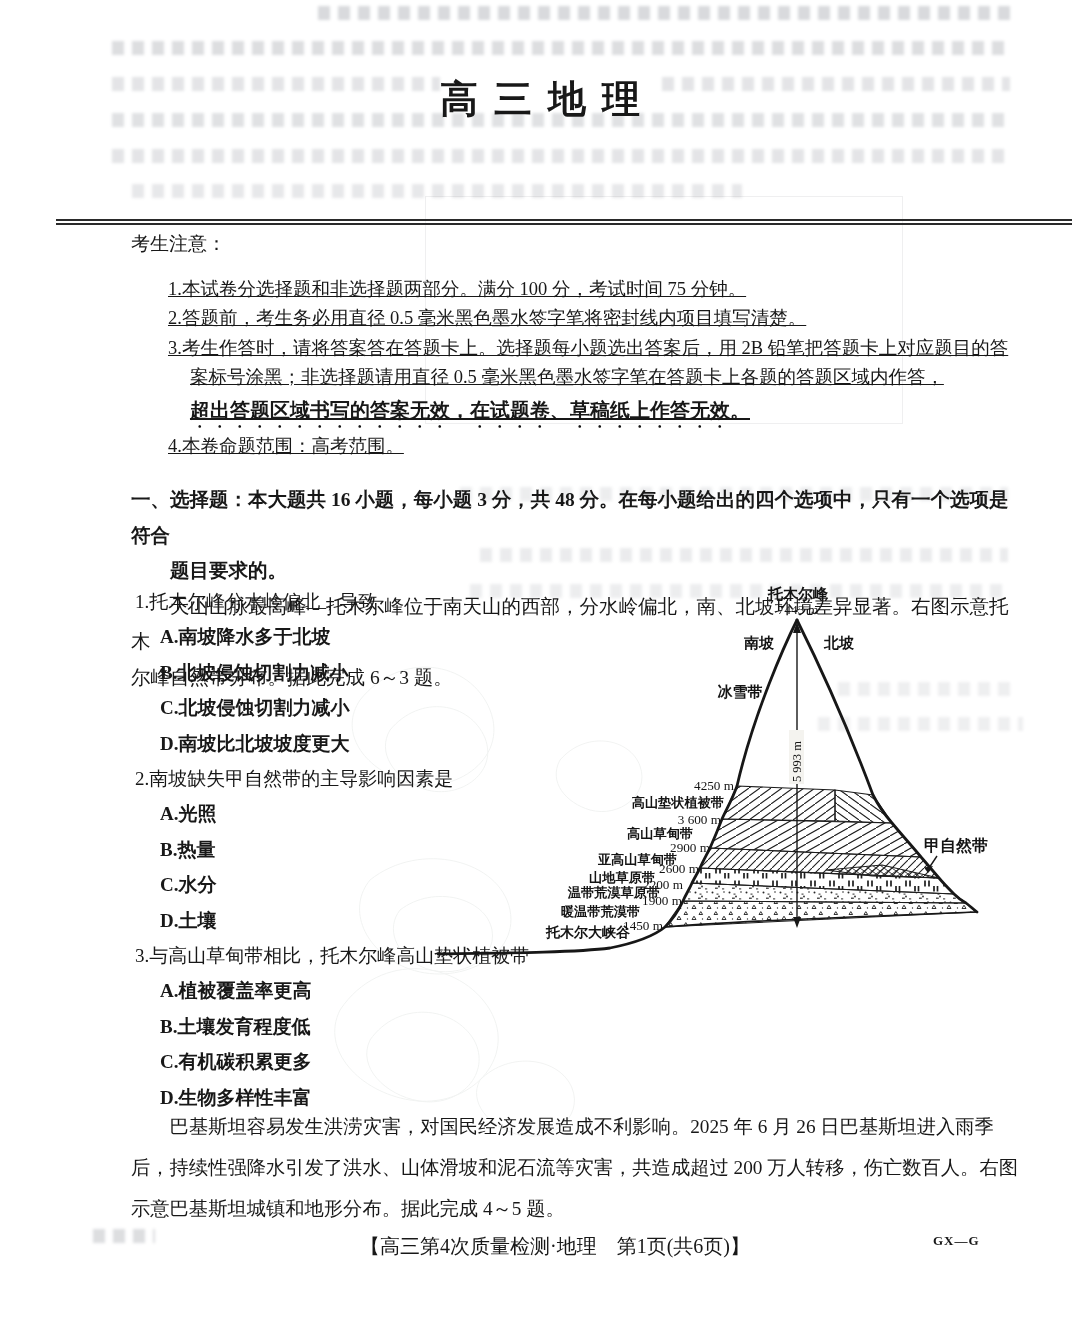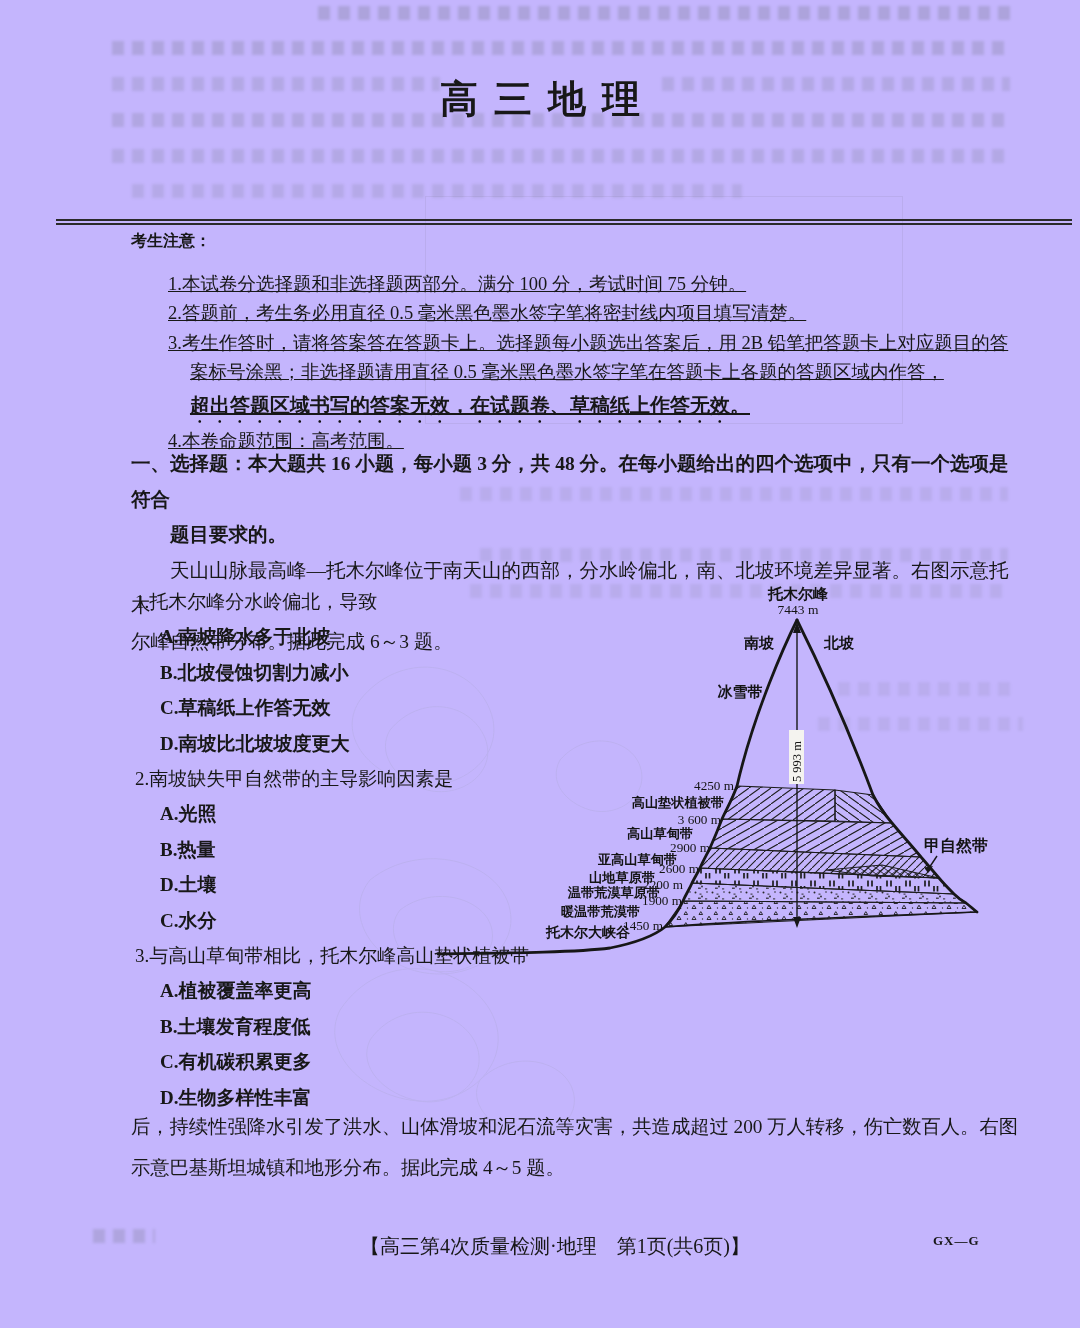--- a/index.html
+++ b/index.html
@@ -1,44 +1,44 @@
 <!DOCTYPE html>
 <html><head>
 <meta charset="utf-8">
 <style>
   * { box-sizing: border-box; }
   body { margin:0; background:#dddbd6; }
   .page { position:relative; width:1080px; height:1328px; margin:0 auto;
-          background:#c4b5fd; color:#181818; overflow:hidden;
+          background:#ffffff; color:#181818; overflow:hidden;
           font-family:"Liberation Serif","DejaVu Serif",serif; }
 
   
   .bleed { position:absolute; height:14px; pointer-events:none;
            background:repeating-linear-gradient(90deg, rgba(104,108,120,.6) 0 12px, transparent 12px 20px);
            filter:blur(1.5px); }
   .faintbox { position:absolute; left:425px; top:196px; width:478px; height:228px;
               border:1px solid rgba(100,100,112,.10); }
   .contours { position:absolute; left:0; top:0; pointer-events:none; }
 
   .title { position:absolute; top:74px; left:0; width:100%; text-align:center;
            font-size:38px; font-weight:bold; letter-spacing:16px; text-indent:16px; }
   .rule { position:absolute; top:219px; left:56px; right:8px; height:6px;
           border-top:2px solid #2a2a2a; border-bottom:2px solid #2a2a2a; }
 
   .notice { position:absolute; left:131px; top:231px; width:882px; font-size:18.5px; }
-  .notice-h { font-size:16px; font-weight:bold; }
+  .notice-h { font-size:19px; font-weight:normal; }
   .n-items { margin-top:18px; padding-left:37px; line-height:29.4px;text-decoration:underline; }
   .hang { padding-left:22px; text-indent:-22px; }
   .emph-line { font-weight:bold; font-size:20px; padding-left:22px; line-height:34px;
                -webkit-text-emphasis:filled dot #111; -webkit-text-emphasis-position:under left;
                text-emphasis:filled dot #111; text-emphasis-position:under left; }
 
   .section { position:absolute; left:131px; top:446px; width:892px;
              font-size:19.5px; line-height:35.6px; }
-  .sec-h { font-weight:bold; }
+  .sec-h { font-weight:bold;margin-top:36px; }
   .sec-l2 { padding-left:39px; }
   .indent2 { text-indent:2em; }
 
   .qarea { position:absolute; left:135px; top:584px; width:545px;
            font-size:19px; line-height:35.4px; }
   .qopt { padding-left:25px;font-weight:bold; }
 
   .fig { position:absolute; left:540px; top:580px; width:480px; height:400px; }
   .fig svg { overflow:visible; }
   .fig text { font-family:"Liberation Sans","DejaVu Sans",sans-serif; fill:#141414; }
@@ -109,27 +109,27 @@
     <div class="intro">
       <div class="indent2">天山山脉最高峰—托木尔峰位于南天山的西部，分水岭偏北，南、北坡环境差异显著。右图示意托木</div>
       <div>尔峰自然带分布。据此完成 6～3 题。</div>
     </div>
   </div>
 
   <div class="qarea">
     <div>1.托木尔峰分水岭偏北，导致</div>
     <div class="qopt">A.南坡降水多于北坡</div>
     <div class="qopt">B.北坡侵蚀切割力减小</div>
-    <div class="qopt">C.草稿纸上作答无效</div>
+    <div class="qopt">C.北坡侵蚀切割力减小</div>
     <div class="qopt">D.南坡比北坡坡度更大</div>
     <div>2.南坡缺失甲自然带的主导影响因素是</div>
     <div class="qopt">A.光照</div>
     <div class="qopt">B.热量</div>
+    <div class="qopt">C.水分</div>
     <div class="qopt">D.土壤</div>
-    <div class="qopt">C.水分</div>
     <div>3.与高山草甸带相比，托木尔峰高山垫状植被带</div>
     <div class="qopt">A.植被覆盖率更高</div>
     <div class="qopt">B.土壤发育程度低</div>
     <div class="qopt">C.有机碳积累更多</div>
     <div class="qopt">D.生物多样性丰富</div>
   </div>
 
   <div class="fig">
     <svg width="480" height="400" viewBox="0 0 480 400">
       <defs>
@@ -216,20 +216,21 @@
       <text x="143" y="309" class="fser" font-size="13.2" text-anchor="end">2200 m</text>
       <text x="120" y="317" font-size="13.2" font-weight="bold" text-anchor="end">温带荒漠草原带</text>
       <text x="142" y="325" class="fser" font-size="13.2" text-anchor="end">1900 m</text>
       <text x="100" y="336" font-size="13.2" font-weight="bold" text-anchor="end">暖温带荒漠带</text>
       <text x="123" y="350" class="fser" font-size="13.2" text-anchor="end">1450 m</text>
       <text x="6" y="357" font-size="14" font-weight="bold">托木尔大峡谷</text>
     </svg>
   </div>
 
   <div class="passage">
+    <div class="indent2">巴基斯坦容易发生洪涝灾害，对国民经济发展造成不利影响。2025 年 6 月 26 日巴基斯坦进入雨季</div>
     <div>后，持续性强降水引发了洪水、山体滑坡和泥石流等灾害，共造成超过 200 万人转移，伤亡数百人。右图</div>
     <div>示意巴基斯坦城镇和地形分布。据此完成 4～5 题。</div>
   </div>
 
   <div class="footer-c">【高三第4次质量检测·地理　第1页(共6页)】</div>
   <div class="footer-r">GX—G</div>
 
 </div>
 
 </body></html>

